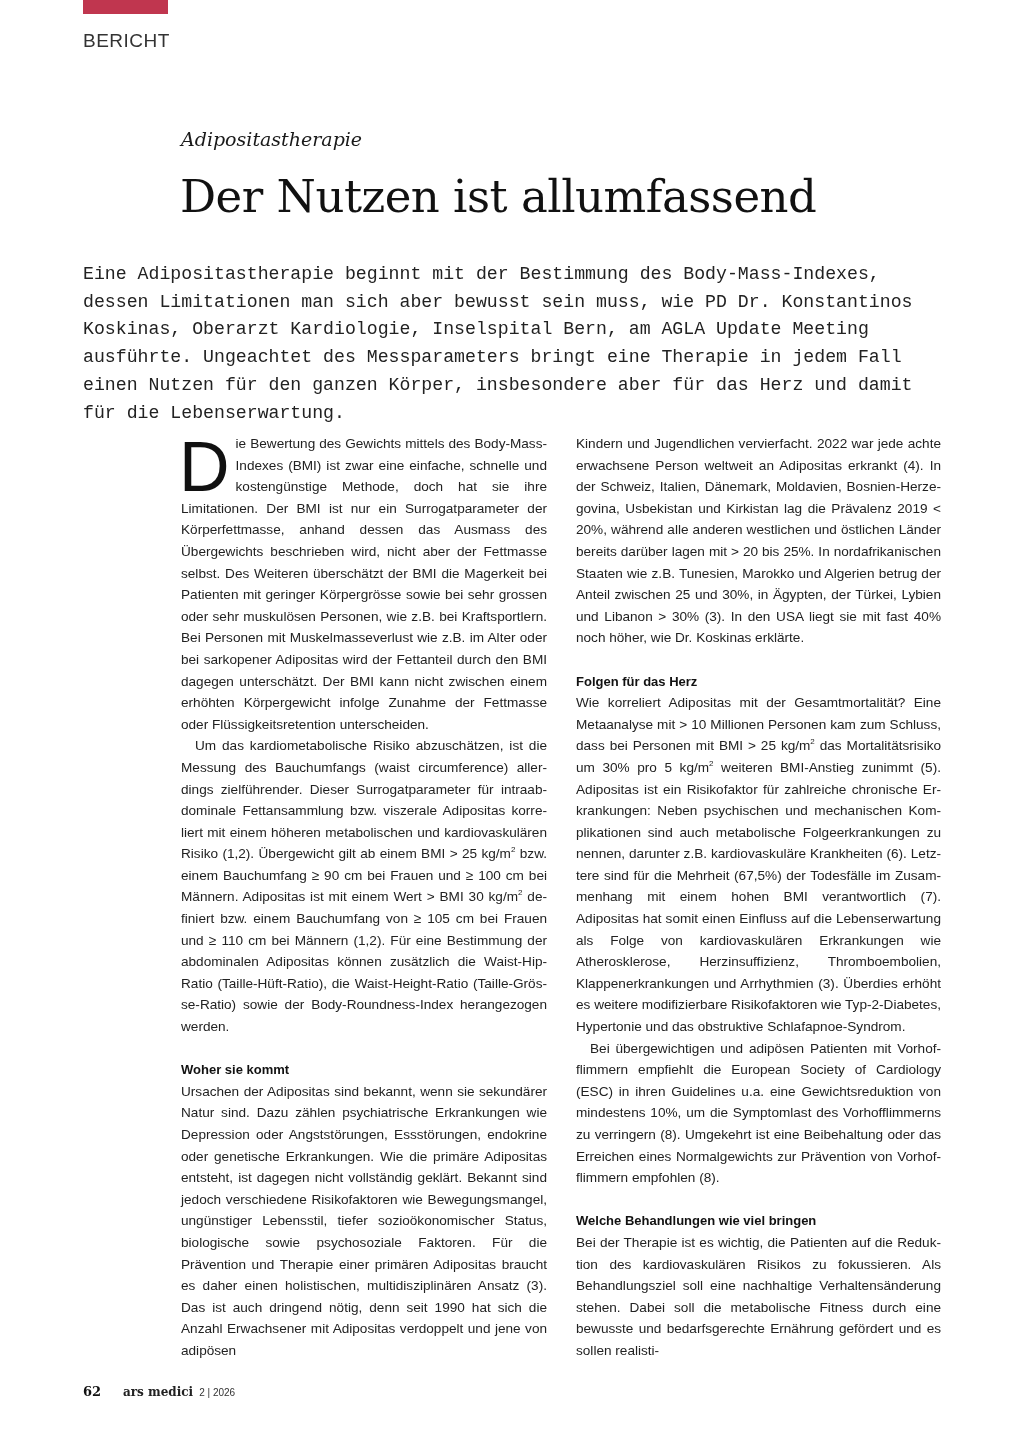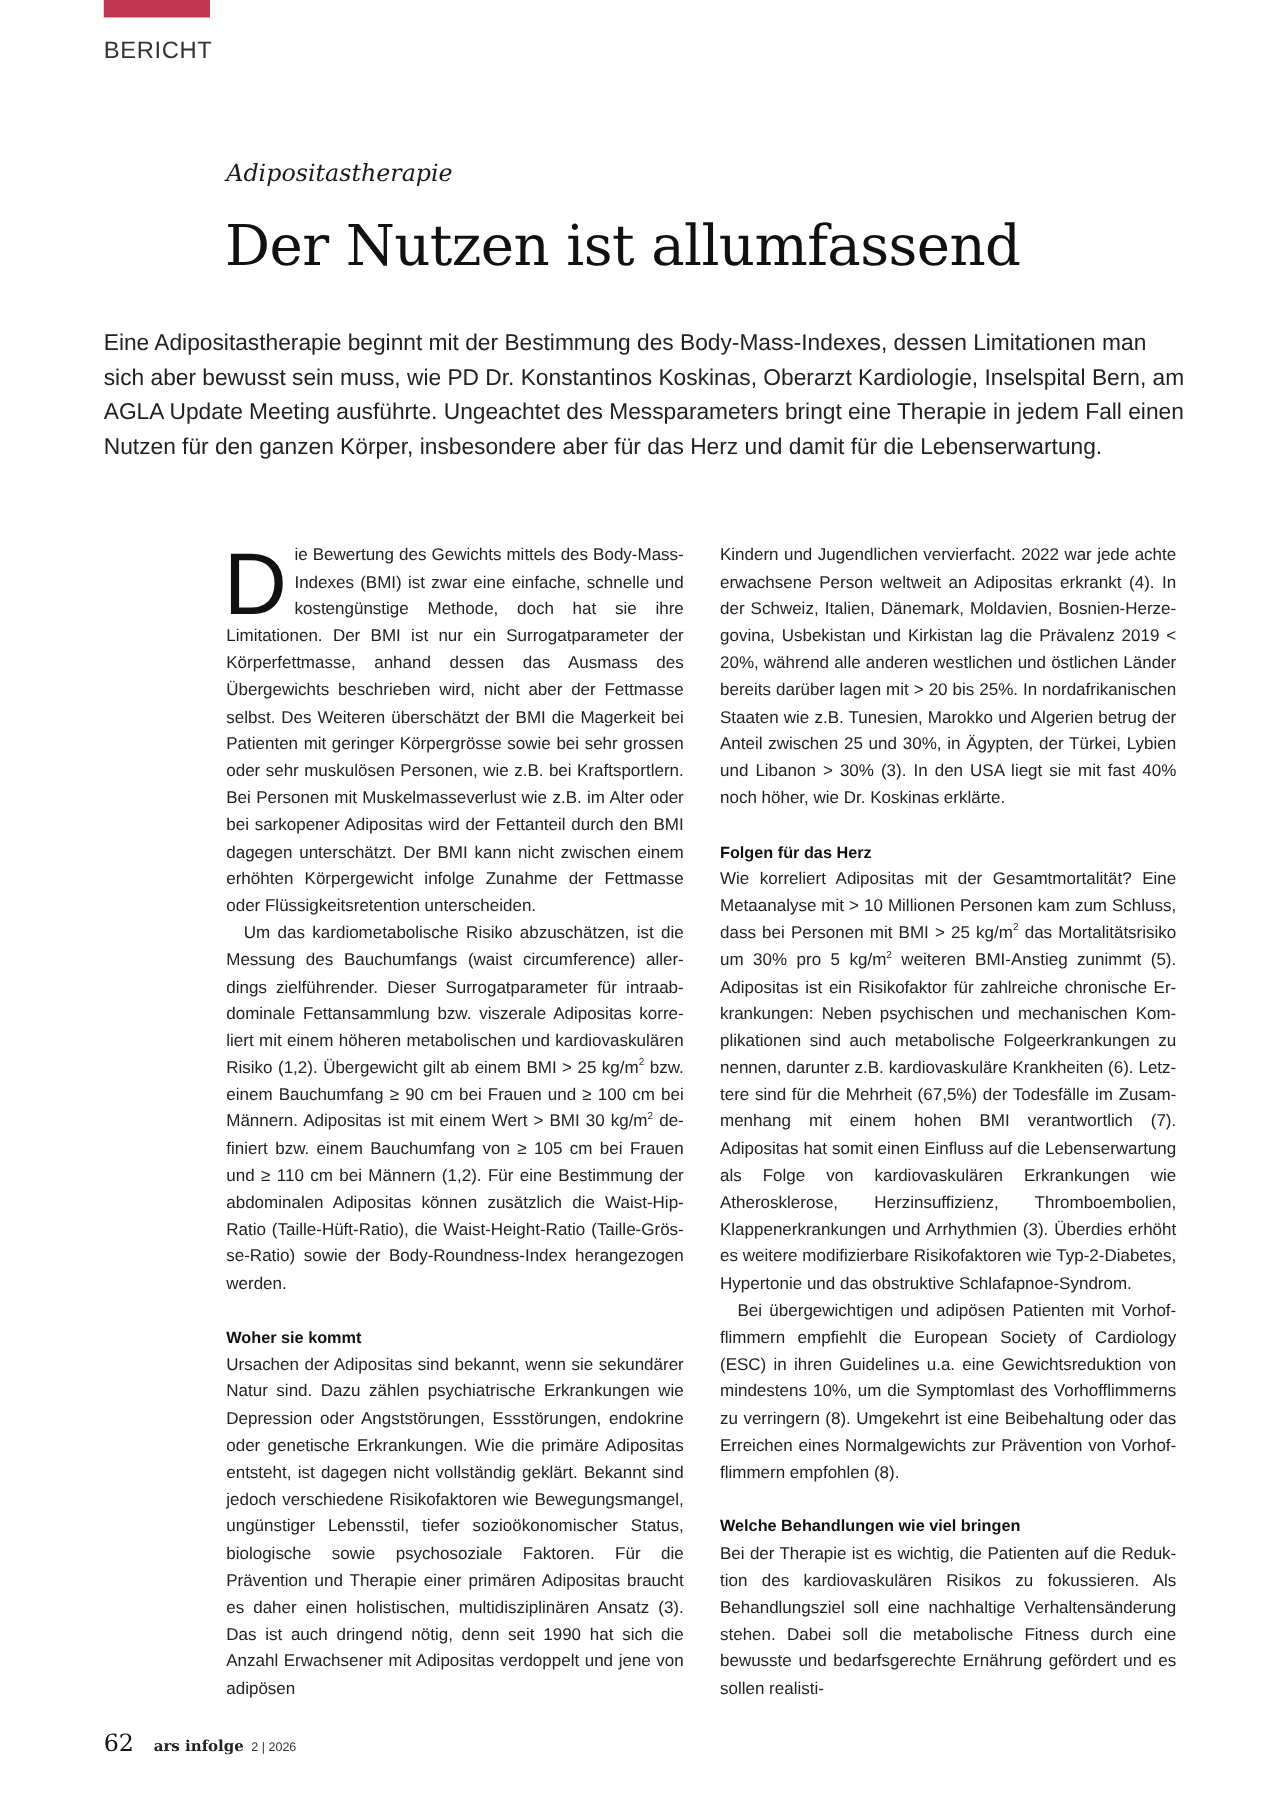--- a/index.html
+++ b/index.html
@@ -50,21 +50,21 @@
       font-weight: normal;
       color: #111111;
       margin: 0;
       letter-spacing: -0.5px;
     }
     .lead {
       position: absolute;
       left: 83px;
       top: 261px;
       width: 870px;
-      font-family: Liberation Sans, sans-serif;
+      font-family: Liberation Mono, monospace;
       font-size: 18.2px;
       line-height: 27.7px;
       color: #222222;
       margin: 0;
     }
     .col {
       position: absolute;
       top: 433px;
       width: 366px;
       font-family: "Liberation Sans", sans-serif;
@@ -106,22 +106,22 @@
     }
     .footer {
       position: absolute;
       left: 83px;
       top: 1384px;
       font-family: "DejaVu Serif", serif;
       display: flex;
       align-items: baseline;
     }
     .page-number {
-      font-size: 19px;
-      font-weight: normal;
+      font-size: 13px;
+      font-weight: bold;
       color: #111111;
       width: 40px;
     }
     .journal-name {
       font-size: 12px;
       font-weight: bold;
       color: #222222;
       margin-right: 6px;
     }
     .issue {
@@ -152,15 +152,15 @@
   <p>Kindern und Jugendlichen vervierfacht. 2022 war jede achte erwachsene Person weltweit an Adipositas erkrankt (4). In der Schweiz, Italien, Dänemark, Moldavien, Bosnien-Herze­govina, Usbekistan und Kirkistan lag die Prävalenz 2019 &lt; 20%, während alle anderen westlichen und östlichen Län­der bereits darüber lagen mit &gt; 20 bis 25%. In nordafrikani­schen Staaten wie z.B. Tunesien, Marokko und Algerien be­trug der Anteil zwischen 25 und 30%, in Ägypten, der Türkei, Lybien und Libanon &gt; 30% (3). In den USA liegt sie mit fast 40% noch höher, wie Dr. Koskinas erklärte.</p>
   <h3>Folgen für das Herz</h3>
   <p><span>Wie korreliert Adipositas mit der Gesamtmortalität? Eine Metaanalyse mit &gt; 10 Millionen Personen kam zum Schluss, dass bei Personen mit BMI &gt; 25 kg/m</span><sup>2</sup><span> das Mortalitätsrisiko um 30% pro 5 kg/m</span><sup>2</sup><span> weiteren BMI-Anstieg zunimmt (5). Adipositas ist ein Risikofaktor für zahlreiche chronische Er­krankungen: Neben psychischen und mechanischen Kom­plikationen sind auch metabolische Folgeerkrankungen zu nennen, darunter z.B. kardiovaskuläre Krankheiten (6). Letz­tere sind für die Mehrheit (67,5%) der Todesfälle im Zusam­menhang mit einem hohen BMI verantwortlich (7). Adipositas hat somit einen Einfluss auf die Lebenserwartung als Folge von kardiovaskulären Erkrankungen wie Atherosklerose, Herzinsuffizienz, Thromboembolien, Klappenerkrankungen und Arrhythmien (3). Überdies erhöht es weitere modifizier­bare Risikofaktoren wie Typ-2-Diabetes, Hypertonie und das obstruktive Schlafapnoe-Syndrom.</span></p>
   <p class="indent">Bei übergewichtigen und adipösen Patienten mit Vorhof­flimmern empfiehlt die European Society of Cardiology (ESC) in ihren Guidelines u.a. eine Gewichtsreduktion von min­destens 10%, um die Symptomlast des Vorhofflimmerns zu verringern (8). Umgekehrt ist eine Beibehaltung oder das Erreichen eines Normalgewichts zur Prävention von Vorhof­flimmern empfohlen (8).</p>
   <h3>Welche Behandlungen wie viel bringen</h3>
   <p>Bei der Therapie ist es wichtig, die Patienten auf die Reduk­tion des kardiovaskulären Risikos zu fokussieren. Als Behand­lungsziel soll eine nachhaltige Verhaltensänderung stehen. Dabei soll die metabolische Fitness durch eine bewusste und bedarfsgerechte Ernährung gefördert und es sollen realisti-</p>
 </div>
 
 <div class="footer">
   <span class="page-number">62</span>
-  <span class="journal-name">ars infolge</span>
+  <span class="journal-name">ars medici</span>
   <span class="issue">2 | 2026</span>
 </div>
 
 </body></html>

